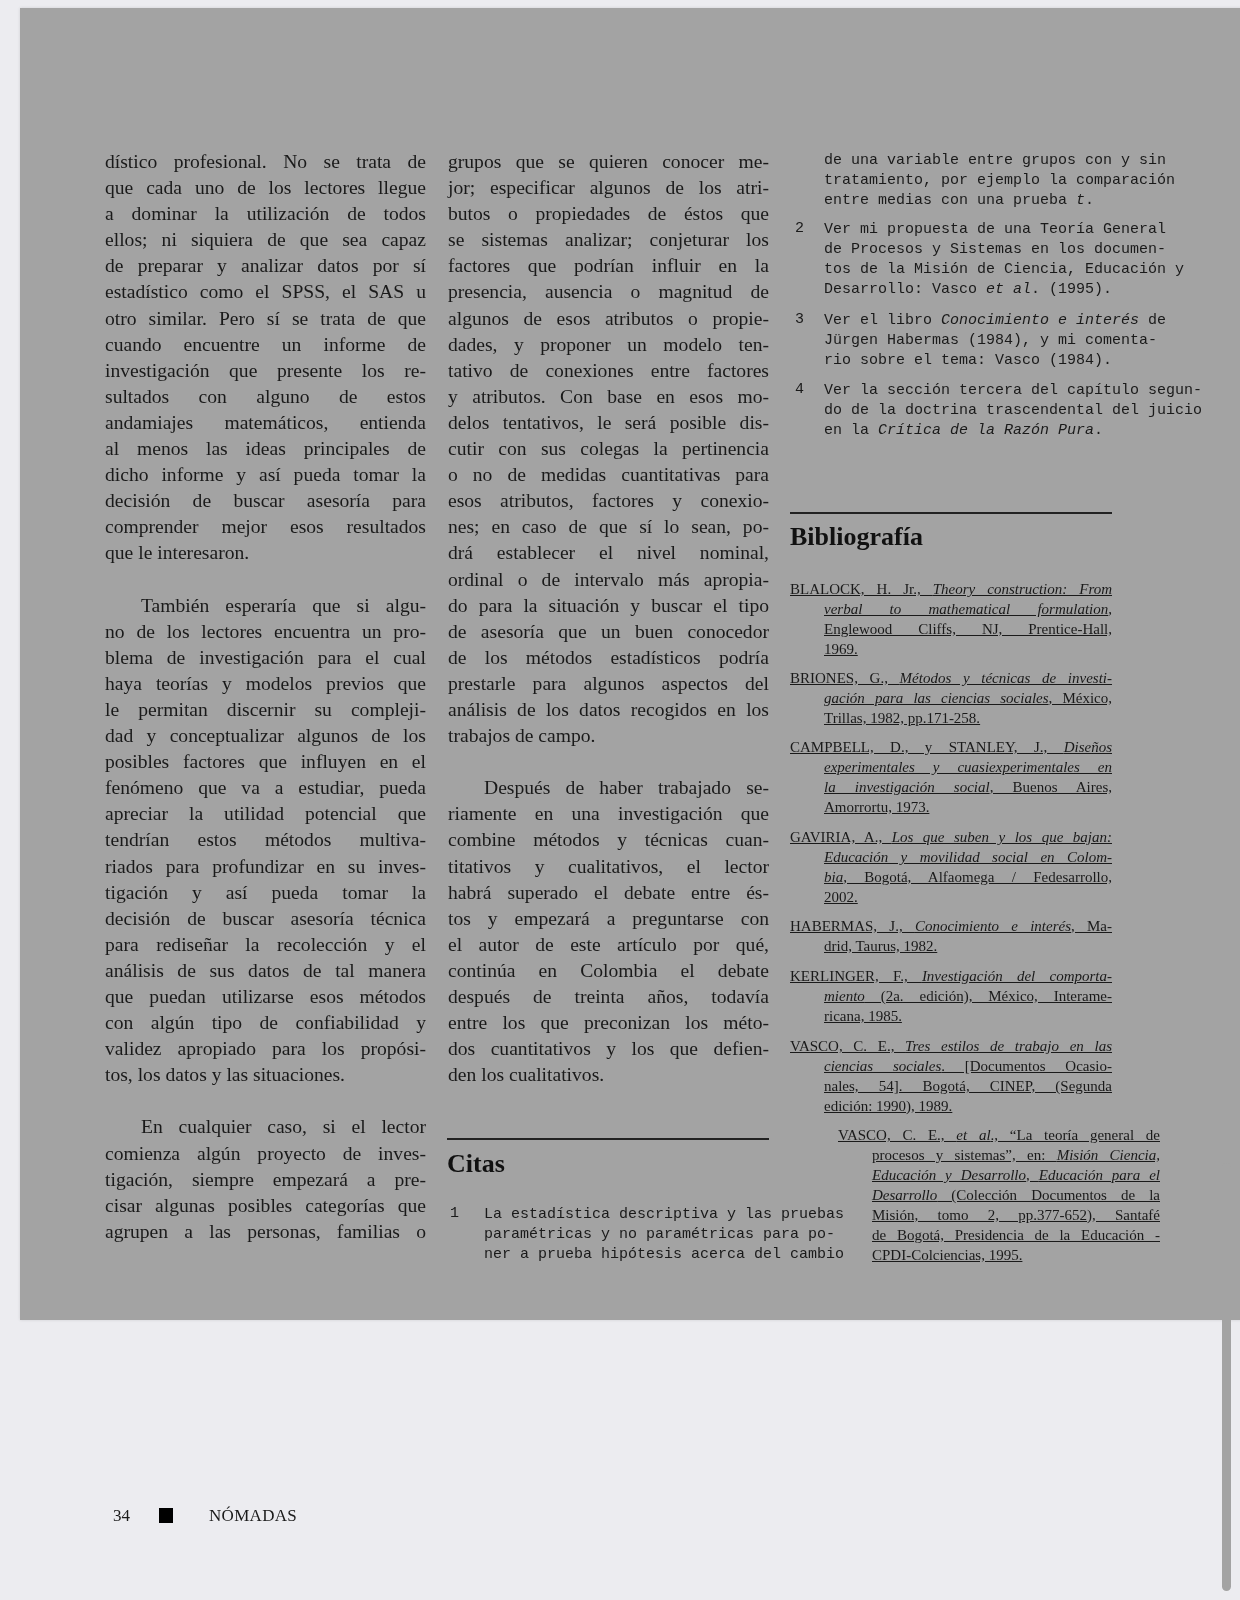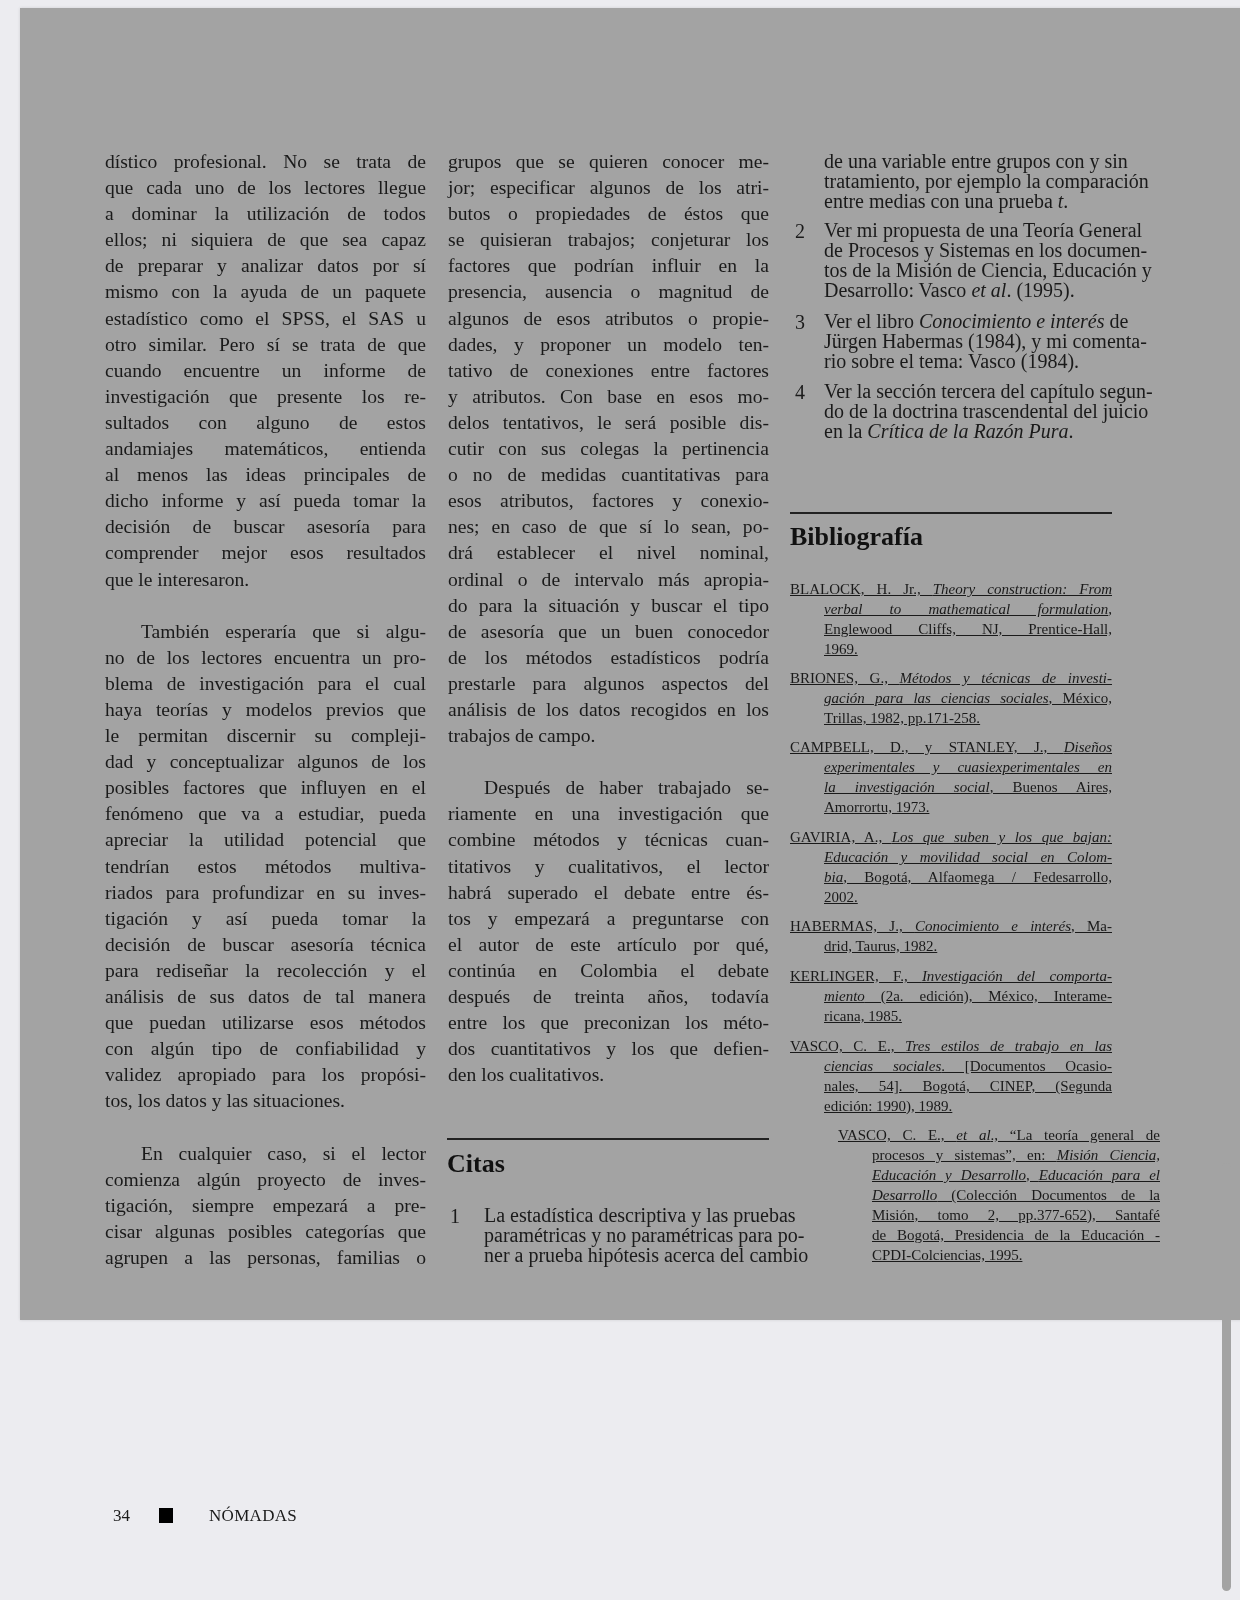--- a/index.html
+++ b/index.html
@@ -21,21 +21,21 @@
     text-align: justify; text-align-last: justify; white-space: nowrap;
   }
   .line.last { text-align-last: left; }
   .line.indent { padding-left: 36px; }
   .gap { display: block; height: 26.1px; }
   .rule { position: absolute; height: 2px; background: #222; }
   .h2 {
     position: absolute; font-weight: bold; font-size: 26px;
     font-family: "Liberation Serif", "DejaVu Serif", serif; color: #111;
   }
-  .note { position: absolute; font-size: 20px; }
+  .note { position: absolute; font-size: 15px; font-family: Liberation Mono, monospace; }
   .note .num { position: absolute; left: 0; top: 0; }
   .note .txt { position: absolute; left: 34px; width: 284px; }
   .note .ln {
     display: block; height: 20px; line-height: 20px;
     text-align: justify; text-align-last: justify; white-space: nowrap;
   }
   .note .ln.last { text-align-last: left; }
   .bib { position: absolute; left: 794px; width: 322px; font-size: 15px; text-decoration: underline; }
   .bib .ln {
     display: block; height: 20px; line-height: 20px;
@@ -62,21 +62,20 @@
 <body>
 
 <div class="page">
 
   <div class="col body-col" style="left:85px; top:141px;">
     <span class="line">dístico profesional. No se trata de</span>
     <span class="line">que cada uno de los lectores llegue</span>
     <span class="line">a dominar la utilización de todos</span>
     <span class="line">ellos; ni siquiera de que sea capaz</span>
     <span class="line">de preparar y analizar datos por sí</span>
-    <span class="line">mismo con la ayuda de un paquete</span>
     <span class="line">estadístico como el SPSS, el SAS u</span>
     <span class="line">otro similar. Pero sí se trata de que</span>
     <span class="line">cuando encuentre un informe de</span>
     <span class="line">investigación que presente los re-</span>
     <span class="line">sultados con alguno de estos</span>
     <span class="line">andamiajes matemáticos, entienda</span>
     <span class="line">al menos las ideas principales de</span>
     <span class="line">dicho informe y así pueda tomar la</span>
     <span class="line">decisión de buscar asesoría para</span>
     <span class="line">comprender mejor esos resultados</span>
@@ -106,21 +105,21 @@
     <span class="line">comienza algún proyecto de inves-</span>
     <span class="line">tigación, siempre empezará a pre-</span>
     <span class="line">cisar algunas posibles categorías que</span>
     <span class="line">agrupen a las personas, familias o</span>
   </div>
 
   <div class="col body-col" style="left:428px; top:141px;">
     <span class="line">grupos que se quieren conocer me-</span>
     <span class="line">jor; especificar algunos de los atri-</span>
     <span class="line">butos o propiedades de éstos que</span>
-    <span class="line">se quisieran trabajos; conjeturar los</span>
+    <span class="line">se sistemas analizar; conjeturar los</span>
     <span class="line">factores que podrían influir en la</span>
     <span class="line">presencia, ausencia o magnitud de</span>
     <span class="line">algunos de esos atributos o propie-</span>
     <span class="line">dades, y proponer un modelo ten-</span>
     <span class="line">tativo de conexiones entre factores</span>
     <span class="line">y atributos. Con base en esos mo-</span>
     <span class="line">delos tentativos, le será posible dis-</span>
     <span class="line">cutir con sus colegas la pertinencia</span>
     <span class="line">o no de medidas cuantitativas para</span>
     <span class="line">esos atributos, factores y conexio-</span>

